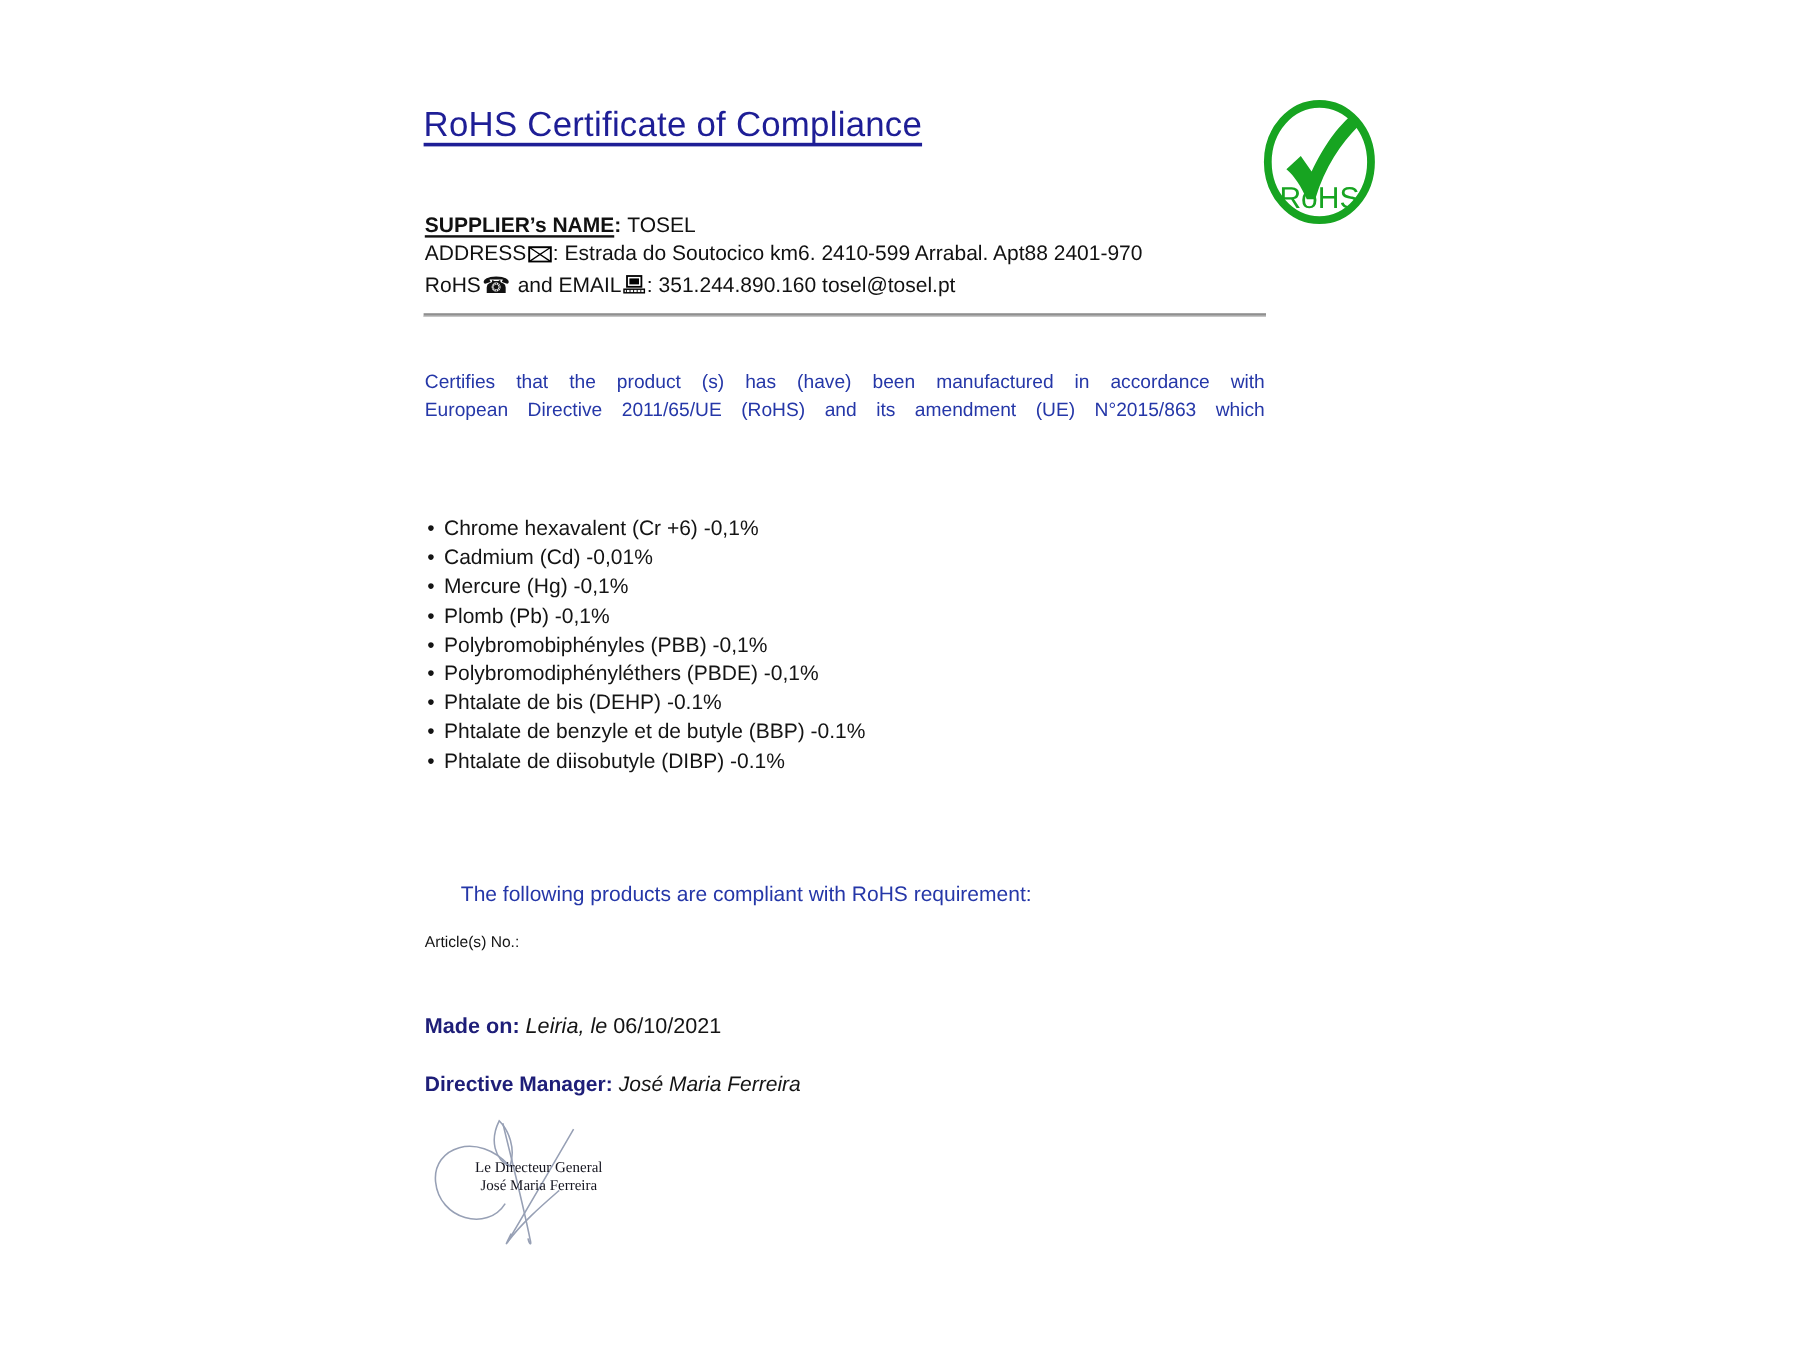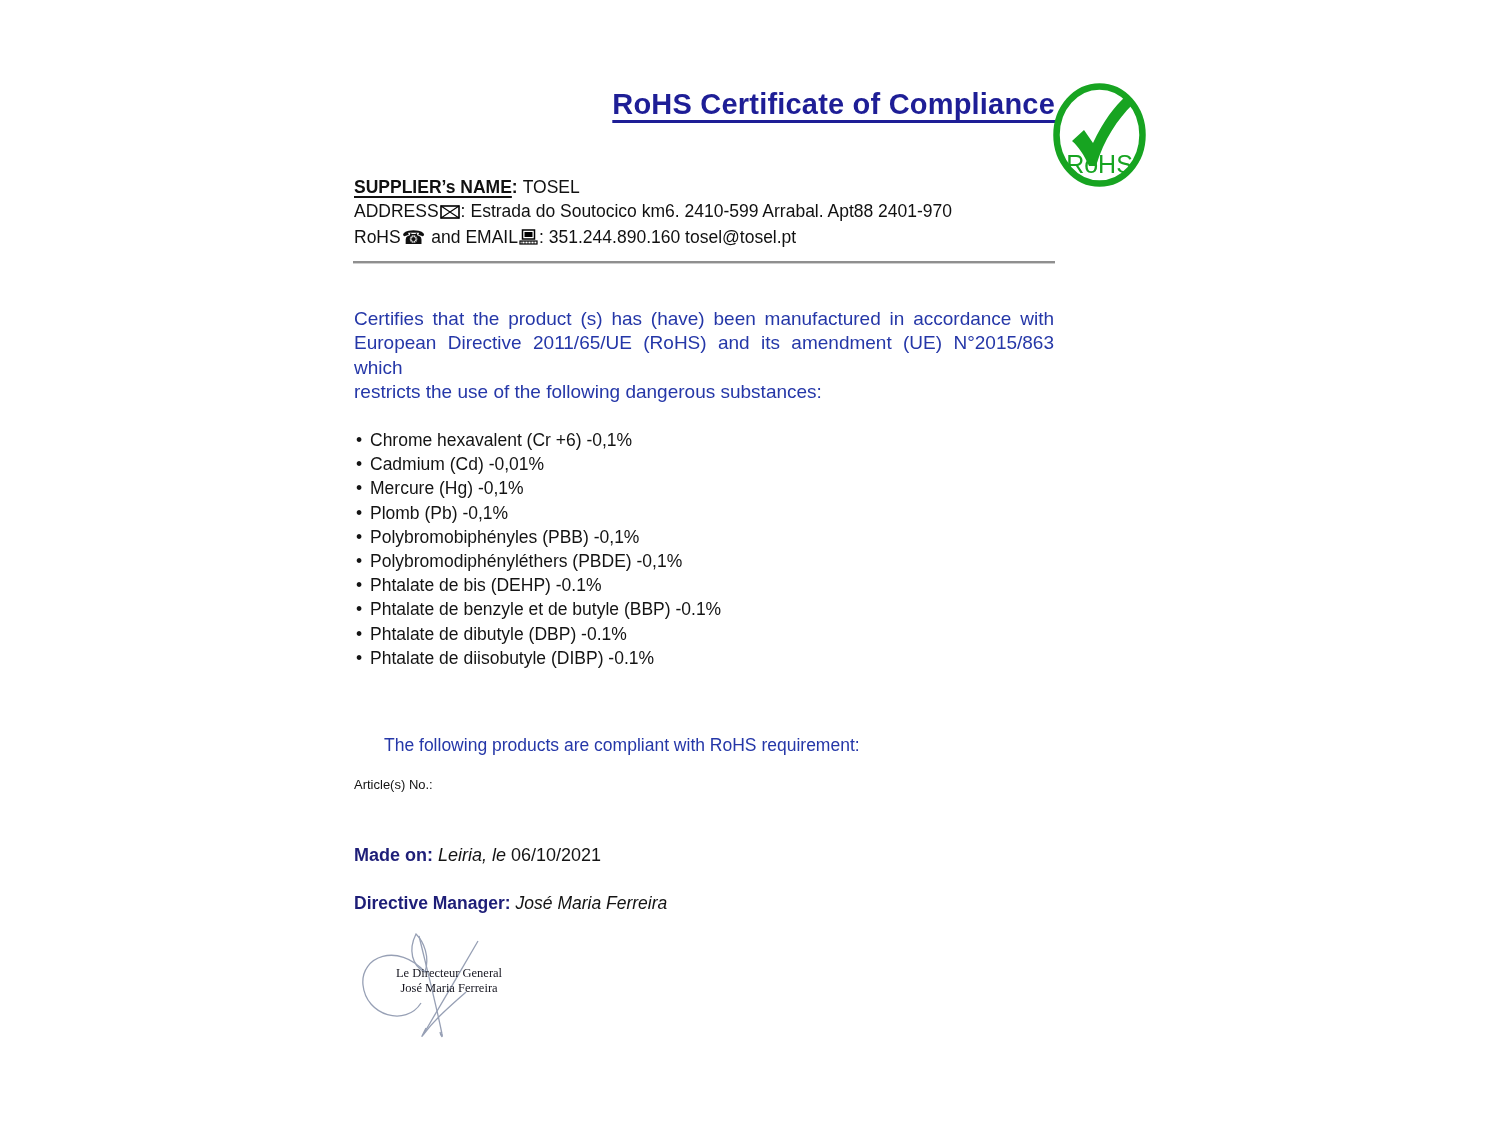--- a/index.html
+++ b/index.html
@@ -4,22 +4,22 @@
 <style>
   html,body{margin:0;padding:0;}
   body{
     width:1500px;height:1125px;background:#ffffff;position:relative;
     font-family:"Liberation Sans", sans-serif;color:#1a1a1a;overflow:hidden;
   }
   .page{position:absolute;inset:0;background:#ffffff;}
 
   
   .title{
-    position:absolute;left:353px;top:88px;width:702px;text-align:right;
-    font-size:29px;font-weight:bold;color:#1E1E96;letter-spacing:0.2px;
+    position:absolute;left:353px;top:88px;width:702px;text-align:left;
+    font-size:29px;font-weight:normal;color:#1E1E96;letter-spacing:0.2px;
   }
   .title .u{
     text-decoration:underline;
     text-decoration-thickness:2.5px;text-underline-offset:6px;
   }
 
   
   .logo{position:absolute;left:1051px;top:82px;width:97px;height:106px;}
 
   
@@ -32,21 +32,21 @@
 
   
   .divider{
     position:absolute;left:353px;top:261px;width:702px;height:2px;
     background:#8f8f8f;border-bottom:1.5px solid #cfcfcf;
   }
 
   
   .cert{
     position:absolute;left:354px;top:307px;width:700px;
-    font-size:19px;line-height:24.4px;color:#2537A8;
+    font-size:16px;line-height:24.4px;color:#2537A8;
   }
   .cert .just{text-align:justify;text-align-last:justify;}
 
   
   .substances{
     position:absolute;left:356px;top:428px;margin:0;padding:0;list-style:none;
     font-size:17.5px;line-height:24.2px;color:#141414;
   }
   .substances li{margin:0;padding:0;}
   .substances .b{display:inline-block;width:14px;}
@@ -105,33 +105,31 @@
             <path d="M3,12 L3,15 M6,12 L6,15 M9,12 L9,15 M12,12 L12,15 M15,12 L15,15" stroke="#000" stroke-width="0.8"></path>
           </svg></span><span>:</span><span class="sp"></span><span>351.244.890.160 tosel@tosel.pt</span>
     </div>
   </div>
 
   <div class="divider"></div>
 
   <div class="cert">
     <div class="just">Certifies that the product (s) has (have) been manufactured in accordance with</div>
     <div class="just">European Directive 2011/65/UE (RoHS) and its amendment (UE) N°2015/863 which</div>
-    <div>restricts the use of the following dangerous substances:</div>
   </div>
 
   <ul class="substances">
     <li><span class="b">•</span><span>Chrome hexavalent (Cr +6) -0,1%</span></li>
     <li><span class="b">•</span><span>Cadmium (Cd) -0,01%</span></li>
     <li><span class="b">•</span><span>Mercure (Hg) -0,1%</span></li>
     <li><span class="b">•</span><span>Plomb (Pb) -0,1%</span></li>
     <li><span class="b">•</span><span>Polybromobiphényles (PBB) -0,1%</span></li>
     <li><span class="b">•</span><span>Polybromodiphényléthers (PBDE) -0,1%</span></li>
     <li><span class="b">•</span><span>Phtalate de bis (DEHP) -0.1%</span></li>
     <li><span class="b">•</span><span>Phtalate de benzyle et de butyle (BBP) -0.1%</span></li>
-    <li><span class="b">•</span><span>Phtalate de dibutyle (DBP) -0.1%</span></li>
     <li><span class="b">•</span><span>Phtalate de diisobutyle (DIBP) -0.1%</span></li>
   </ul>
 
   <div class="compliance">The following products are compliant with RoHS requirement:</div>
 
   <div class="articles">Article(s) No.:</div>
 
   <div class="made-on">
     <span class="navy-lbl">Made on:</span><span class="sp"></span><span class="ital">Leiria, le</span><span class="sp"></span><span>06/10/2021</span>
   </div>

